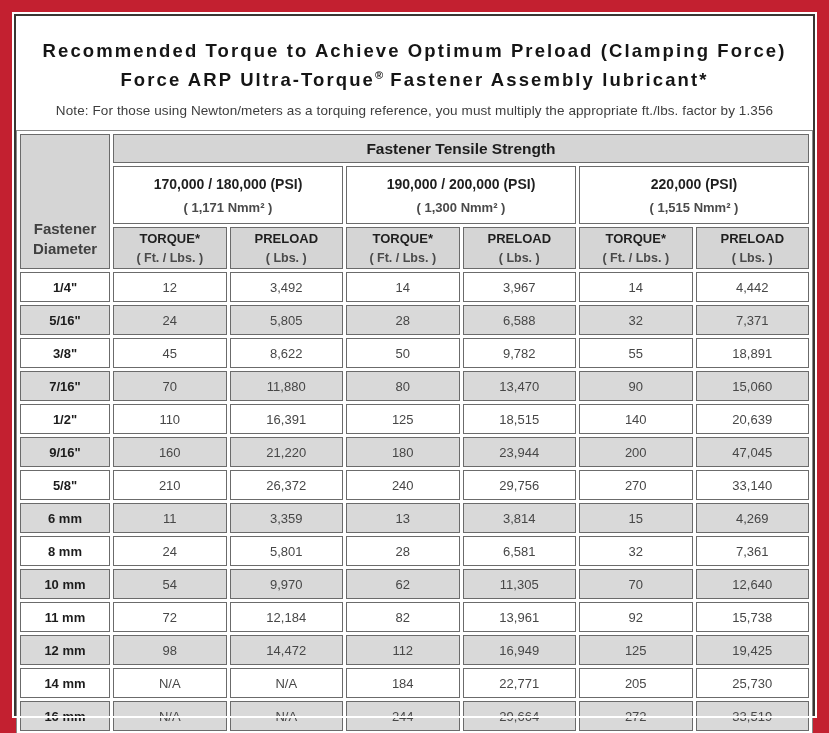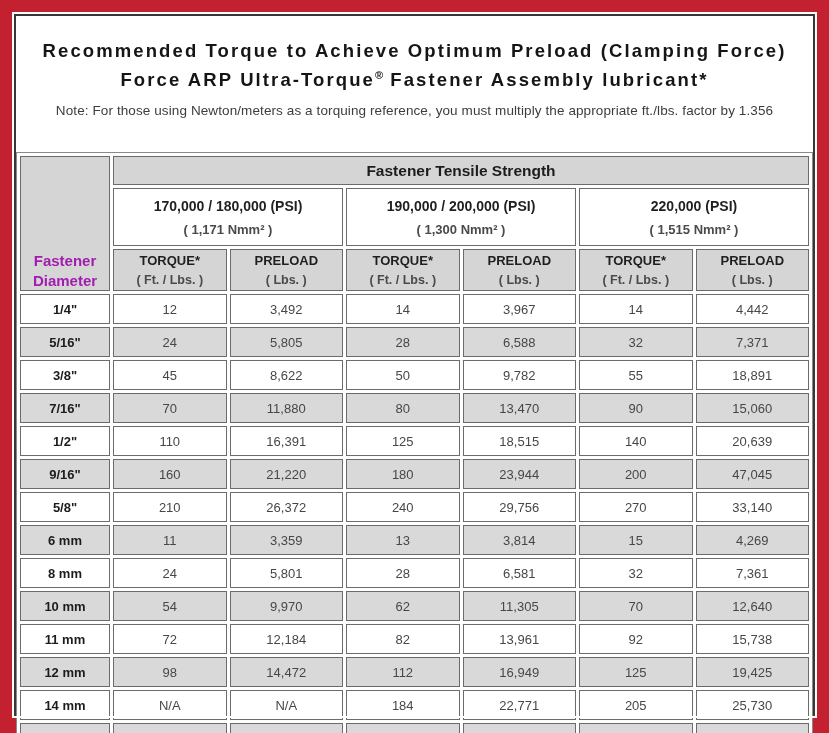--- a/index.html
+++ b/index.html
@@ -15,21 +15,20 @@
   }
 
   .sheet {
     position: absolute;
     left: 14px; top: 14px; right: 14px; bottom: 17px;
     background: #ffffff;
     border: 2px solid #3A3633;
     outline: 2px solid #ffffff;
     display: flex;
     flex-direction: column;
-    gap: 22px;
   }
 
   .header-block {
     flex: 0 0 auto;
     padding: 21px 6px 12px 6px;
     text-align: center;
   }
 
   .doc-title {
     font-weight: bold;
@@ -74,23 +73,24 @@
     overflow: hidden;
   }
 
   tr.header-row-1 { height: 29px; }
   tr.header-row-2 { height: 58px; }
   tr.header-row-3 { height: 40px; }
 
   .corner-cell {
     background: #D5D5D5;
     vertical-align: bottom;
+    padding-bottom: 10px;
     font-size: 15px;
     font-weight: bold;
-    color: #a21caf;
+    color: #404040;
     line-height: 1.3;
   }
 
   .tensile-cell {
     background: #D5D5D5;
     font-size: 15.5px;
     font-weight: bold;
     color: #1c1c1c;
   }
 

